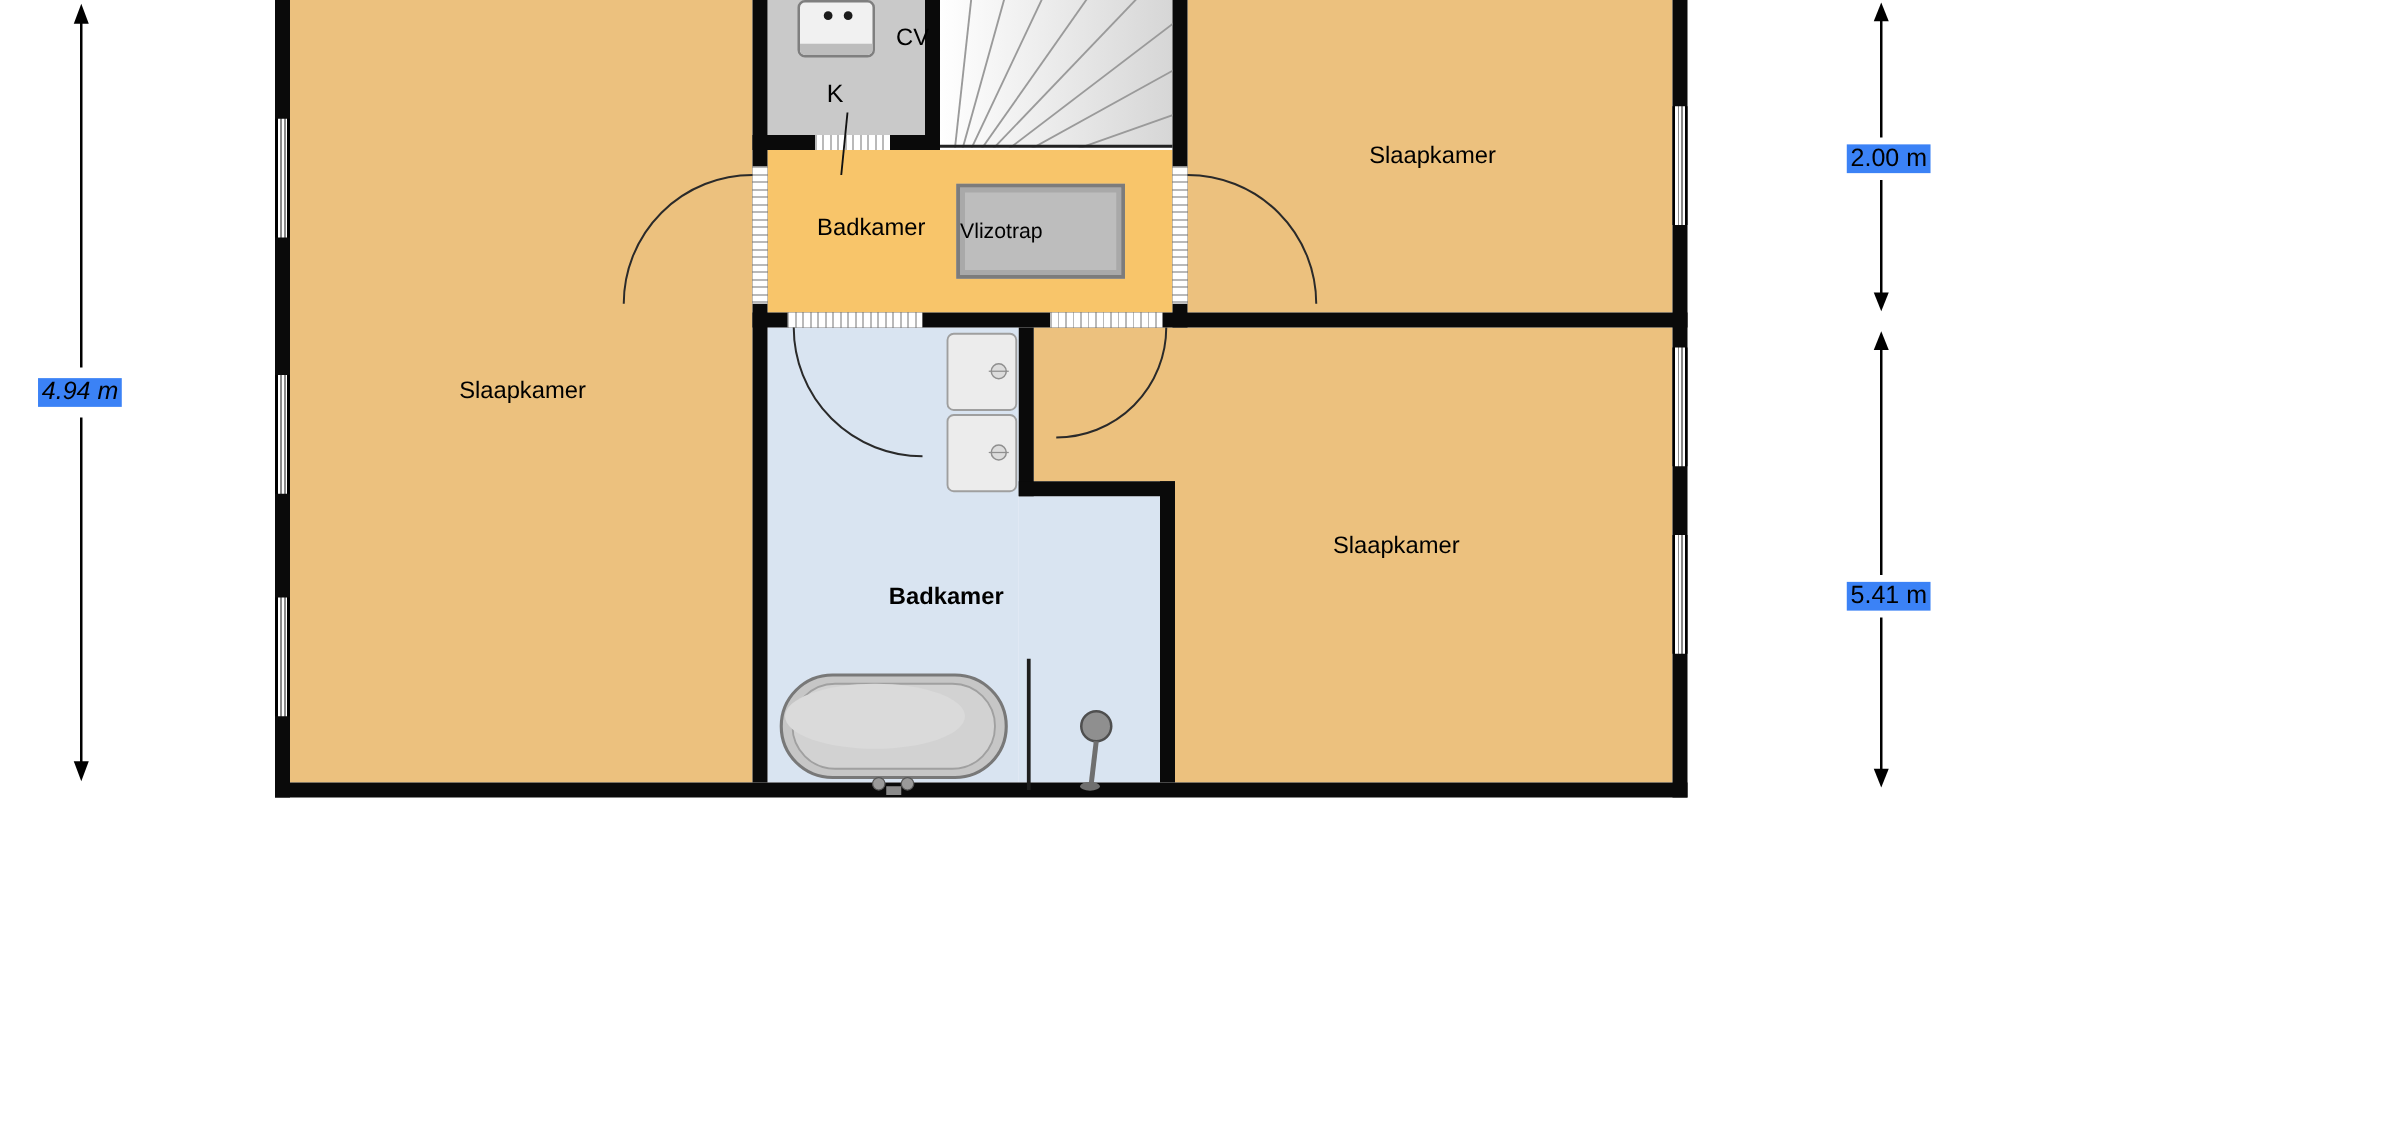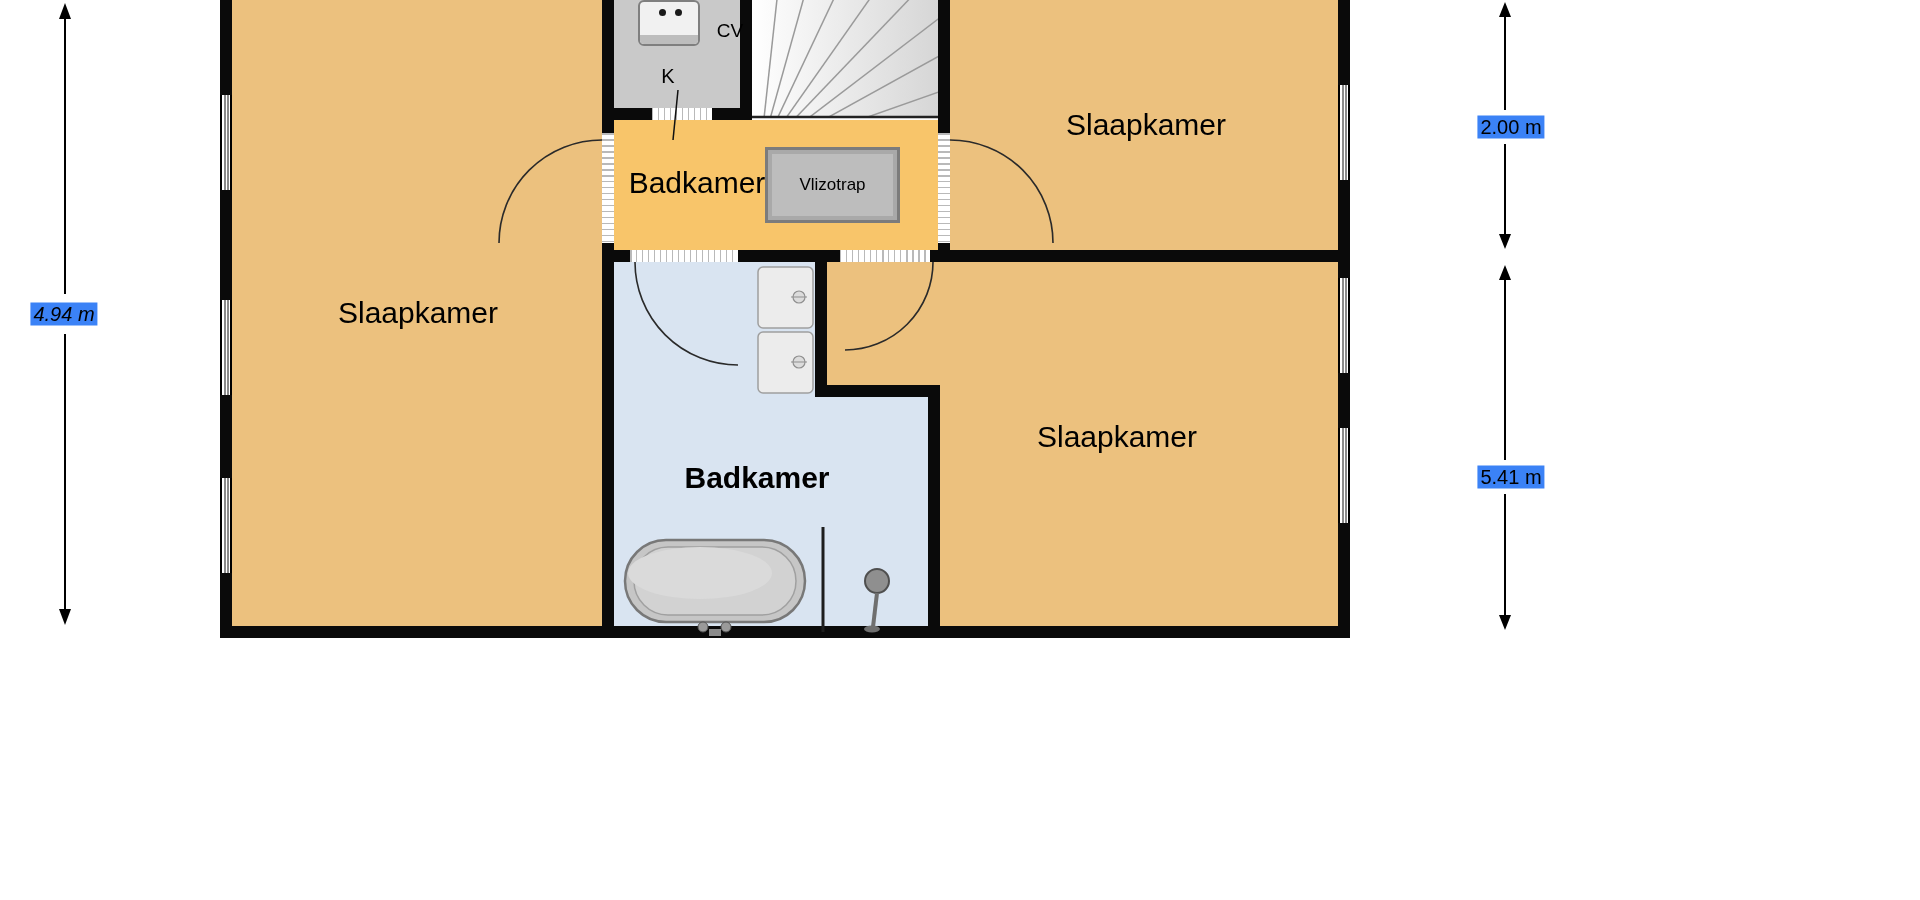--- a/index.html
+++ b/index.html
@@ -10,27 +10,27 @@
   .room.landing{background:var(--landing-fill,#F8C56A);}
   .room.bathroom{background:var(--bathroom-fill,#D9E4F1);}
   .room.closet{background:var(--closet-fill,#C9C9C9);}
   .stairs-bg{position:absolute;z-index:1;background:linear-gradient(90deg,#ffffff,#d6d6d6);}
   .wall{position:absolute;background:var(--wall,#0A0A0A);z-index:3;}
   .window{position:absolute;z-index:4;background:
      linear-gradient(90deg,#000 0 2px,#fff 2px 4px,#8a8a8a 4px 5.5px,#fff 5.5px 7px,#8a8a8a 7px 8.5px,#fff 8.5px 10px,#000 10px 12px);}
   .door-gap-v{position:absolute;z-index:4;background:repeating-linear-gradient(180deg,#b9b9b9 0 1.5px,#fff 1.5px 6px);}
   .door-gap-h{position:absolute;z-index:4;background:repeating-linear-gradient(90deg,#b9b9b9 0 1.5px,#fff 1.5px 6px);}
   .vlizotrap{position:absolute;z-index:6;box-sizing:border-box;border:3px solid #7c7c7c;background:#bdbdbd;
-     box-shadow:inset 0 0 0 4px #a9a9a9;display:flex;align-items:center;justify-content:center;}
+     box-shadow:inset 0 0 0 4px #a9a9a9;display:flex;align-items:center;justify-content:flex-start;}
   .vlizotrap .label-in{font-size:17px;}
   .cv-unit{position:absolute;z-index:6;box-sizing:border-box;background:#f1f1f1;border:2px solid #7f7f7f;border-radius:6px;}
   .cv-unit .dot{position:absolute;width:7px;height:7px;border-radius:50%;background:#1a1a1a;top:7px;}
   .cv-unit .band{position:absolute;left:0;right:0;bottom:0;height:9px;background:#bdbdbd;border-radius:0 0 4px 4px;}
   svg.overlay{position:absolute;left:0;top:0;z-index:7;pointer-events:none;}
-  .label{position:absolute;z-index:8;transform:translate(-50%,-50%);font-size:30px;white-space:nowrap;}
+  .label{position:absolute;z-index:8;transform:translate(-50%,-50%);font-size:19px;white-space:nowrap;}
   .label.small{font-size:20px;}
   .label.tiny{font-size:19px;}
   .dim-label{position:absolute;z-index:9;transform:translate(-50%,-50%);font-size:20px;background:#3b82f6;padding:0 3px;white-space:nowrap;}
 </style>
 </head>
 <body>
 
 <div class="canvas">
 
   <div class="room bedroom" style="left:232px;top:0;width:370px;height:626px;"></div>

